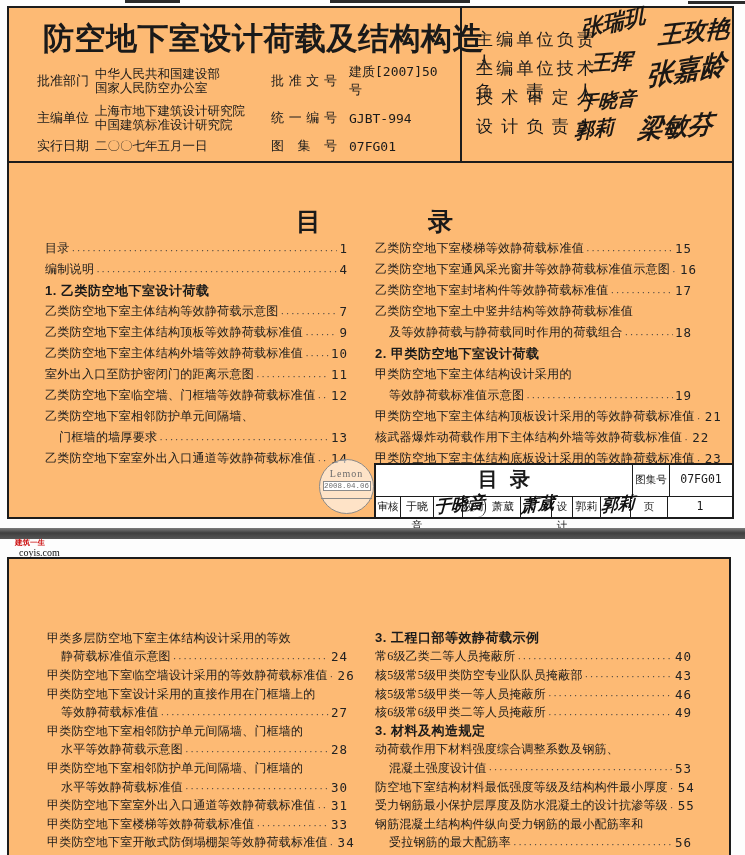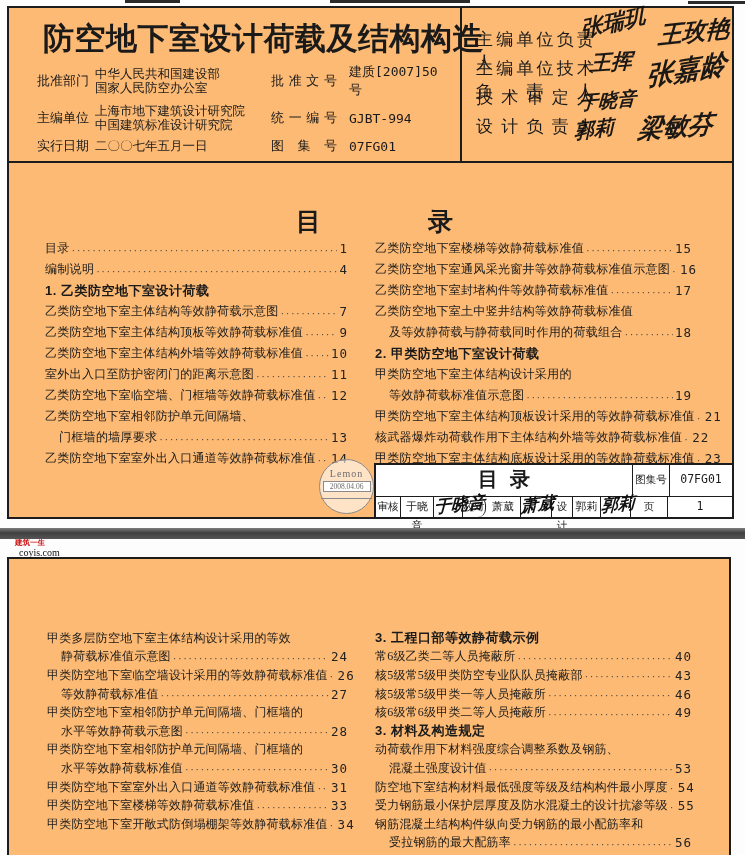--- a/index.html
+++ b/index.html
@@ -79,21 +79,21 @@
   .w11{flex:1; font-family:"DejaVu Sans Mono","Liberation Mono",monospace; font-size:11.5px;}
   .tb-sig { position:absolute; left:0px; top:-2px; font-size:17px; white-space:nowrap;
     font-family:"DejaVu Sans","Liberation Sans",sans-serif; font-style:italic; font-weight:600;
     transform:rotate(-6deg) skewX(-8deg); color:#101010; z-index:3; }
 
   
   .stamp { position:absolute; left:310px; top:451px; width:55px; height:55px; border:1.5px solid #8a8a8a;
     border-radius:50%; background:rgba(255,255,255,.6); z-index:2; }
   .stamp-name { text-align:center; margin-top:8px; font-size:10px; color:#6d6d6d; letter-spacing:1px; }
   .stamp-date { margin:2px auto 0; width:48px; border:1px solid #8a8a8a; font-size:7.5px; text-align:center;
-    color:#6d6d6d; background:#fff; }
+    color:#6d6d6d; background:#fff;font-family:Liberation Mono, monospace; }
   .stamp-line { position:absolute; left:1px; right:1px; top:38px; border-top:1.2px solid #8a8a8a; }
 
   
   .divider-band { position:absolute; left:0; top:528px; width:745px; height:11px;
     background:linear-gradient(180deg,#7d7d7d,#3f3f3f 45%,#565656); }
   .wm { position:absolute; left:15px; top:539px; z-index:4; }
   .wm-red { font-size:7.5px; font-weight:700; color:#cc1111; line-height:8px;
     font-family:"Liberation Sans","DejaVu Sans",sans-serif; }
   .wm-site { font-size:10px; font-weight:400; color:#111; line-height:11px; padding-left:4px; }
 </style>
@@ -318,20 +318,23 @@
         <div class="toc-entry indent">
           <span class="t">静荷载标准值示意图</span>
           <span class="dots">··························································································</span>
           <span class="pg">24</span>
         </div>
         <div class="toc-entry">
           <span class="t">甲类防空地下室临空墙设计采用的等效静荷载标准值</span>
           <span class="dots">··························································································</span>
           <span class="pg">26</span>
         </div>
+        <div class="toc-entry">
+          <span class="t">甲类防空地下室设计采用的直接作用在门框墙上的</span>
+        </div>
         <div class="toc-entry indent">
           <span class="t">等效静荷载标准值</span>
           <span class="dots">··························································································</span>
           <span class="pg">27</span>
         </div>
         <div class="toc-entry">
           <span class="t">甲类防空地下室相邻防护单元间隔墙、门框墙的</span>
         </div>
         <div class="toc-entry indent">
           <span class="t">水平等效静荷载示意图</span>

